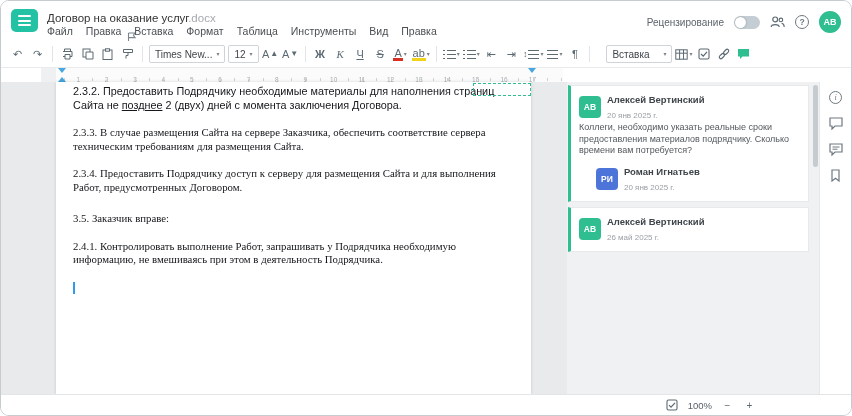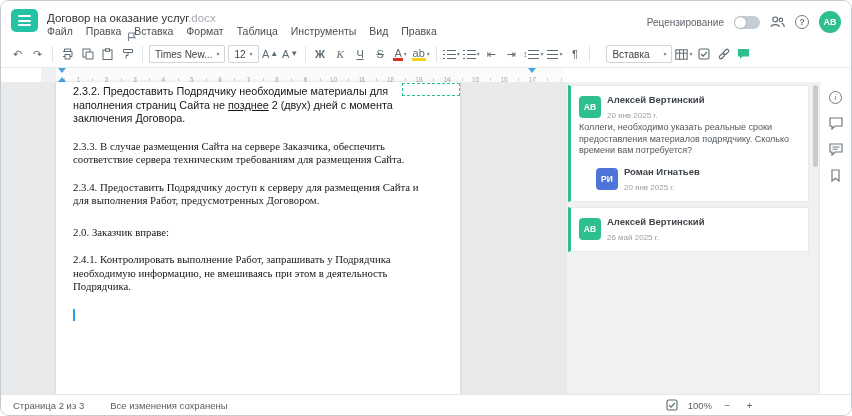--- a/index.html
+++ b/index.html
@@ -58,21 +58,21 @@
   .ruler-ticks{position:absolute;left:8px;right:0;bottom:1px;height:3px;
       background:repeating-linear-gradient(to right,#cdd1d4 0 1px,transparent 1px 14.2px);}
   .mk{position:absolute;width:0;height:0;border-left:4px solid transparent;border-right:4px solid transparent;}
   .mk-down{border-top:5px solid #45a6e0;top:0;}
   .mk-up{border-bottom:5px solid #45a6e0;bottom:0;}
   .ruler-v{position:absolute;left:40px;top:81px;width:15px;bottom:21px;background:#fbfbfc;cursor:pointer;padding-top:2px;}
   .ruler-v span{display:block;height:17.2px;text-align:center;font-size:6.5px;color:#a7adb2;line-height:17.2px;}
 
   
   .docarea{position:absolute;left:0;top:81px;width:566px;bottom:21px;background:#e8eaec;}
-  .page{position:absolute;left:55px;top:0;width:404px;height:100%;background:#fff;box-shadow:0 0 3px rgba(0,0,0,.15);
+  .page{position:absolute;left:55px;top:0;width:475px;height:100%;background:#fff;box-shadow:0 0 3px rgba(0,0,0,.15);
         padding:3px 28px 0 17px;cursor:text;}
   .para{margin:0 0 14px 0;font-family:"Liberation Serif",serif;font-size:10.8px;line-height:13.5px;color:#15171a;}
   .para .u{text-decoration:underline;}
   .para-gap{margin-top:18px;}
   .anchor-box{position:absolute;top:1px;right:0;width:58px;height:13px;border:1px dashed var(--accent);}
   .caret-bar{display:inline-block;width:1.5px;height:12px;background:#2f9be8;vertical-align:middle;}
 
   
   .cpanel{position:absolute;left:566px;top:81px;width:244px;bottom:21px;background:#f0f1f2;padding:3px 2px 0 1px;}
   .ccard{background:#fff;border:1px solid #e7e9ea;border-left:3px solid var(--accent);padding:8px 8px 9px 8px;
@@ -303,21 +303,21 @@
       <span>17</span>
       <span>18</span>
     </div>
 
   <div class="docarea">
     <div class="page">
       <div class="anchor-box"></div>
       <p class="para"><span>2.3.2. Предоставить Подрядчику необходимые материалы для наполнения страниц Сайта не </span><span class="u">позднее</span><span> 2 (двух) дней с момента заключения Договора.</span></p>
       <p class="para">2.3.3. В случае размещения Сайта на сервере Заказчика, обеспечить соответствие сервера техническим требованиям для размещения Сайта.</p>
       <p class="para">2.3.4. Предоставить Подрядчику доступ к серверу для размещения Сайта и для выполнения Работ, предусмотренных Договором.</p>
-      <p class="para para-gap">2.0. Заказчик вправе:</p>
+      <p class="para para-gap">3.5. Заказчик вправе:</p>
       <p class="para">2.4.1. Контролировать выполнение Работ, запрашивать у Подрядчика необходимую информацию, не вмешиваясь при этом в деятельность Подрядчика.</p>
       <p class="para"><span class="caret-bar"></span></p>
     </div>
   </div>
 
   <div class="cpanel">
 
     <div class="ccard">
       <div class="c-head">
         <div class="avatar av-green">АВ</div>
@@ -370,24 +370,20 @@
         </svg>
     </span>
     <span class="rb-ic">
       <svg width="11" height="13" viewBox="0 0 11 13">
           <path d="M2 1 h7 v11 L5.5 9.2 2 12 z" fill="none" stroke="#6e7880" stroke-width="1.2"></path>
         </svg>
     </span>
   </div>
 
   <div class="sb">
-    <div class="sb-left">
-      <span>Страница 2 из 3</span>
-      <span>Все изменения сохранены</span>
-    </div>
     <div class="sb-right">
       <span class="zoom-btn">
         <svg width="12" height="12" viewBox="0 0 12 12">
             <rect x="1" y="1" width="10" height="10" rx="1.5" fill="none" stroke="#5c6a72" stroke-width="1.1"></rect>
             <path d="M3 6.2 l2 2 L9 3.8" fill="none" stroke="#5c6a72" stroke-width="1.2"></path>
           </svg>
       </span>
       <span class="zoom-val">100%</span>
       <span class="zoom-btn">−</span>
       <span class="zoom-btn">+</span>

